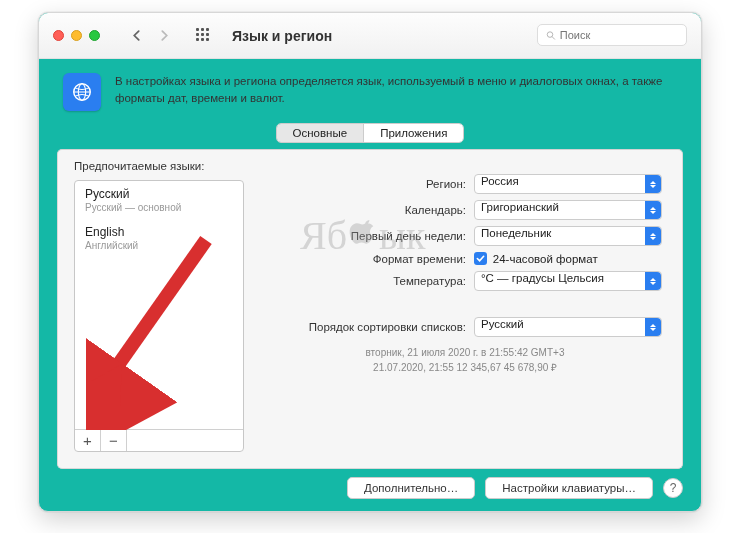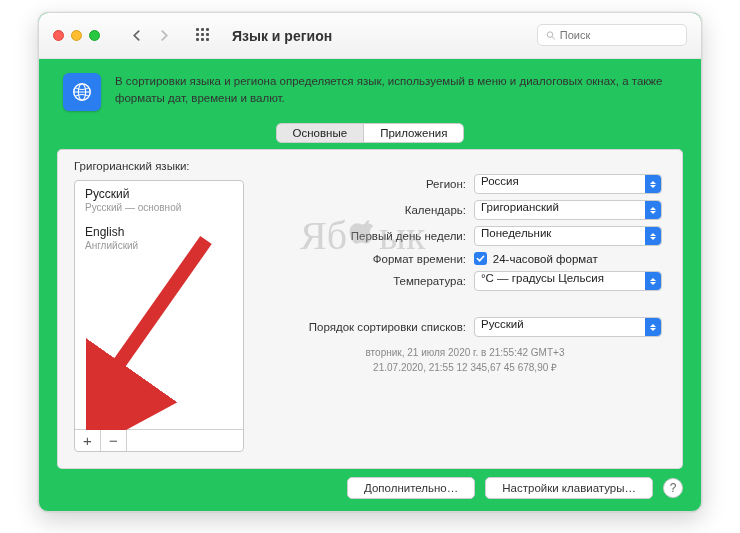--- a/index.html
+++ b/index.html
@@ -8,21 +8,21 @@
     background: #fff;
     font-family: -apple-system, "Helvetica Neue", Arial, sans-serif;
     font-size: 12px; color: #222;
     position: relative;
     overflow: hidden;
   }
   .window {
     position: absolute;
     left: 38px; top: 12px;
     width: 664px; height: 500px;
-    background: #22c55e;
+    background: #14b8a6;
     border: 1px solid #d7d7d7;
     border-radius: 10px;
     box-shadow: 0 8px 24px rgba(0,0,0,0.18), 0 0 0 1px rgba(0,0,0,0.04);
     overflow: hidden;
   }
   .toolbar {
     height: 46px;
     background: linear-gradient(#fdfdfd,#f1f1f1);
     border-bottom: 1px solid #e2e2e2;
     display: flex; align-items: center;
@@ -199,32 +199,32 @@
   <div class="info-row">
     <div class="flag">
       <svg viewBox="0 0 24 24">
           <circle cx="12" cy="12" r="9" fill="none" stroke="#fff" stroke-width="1.6"></circle>
           <ellipse cx="12" cy="12" rx="4" ry="9" fill="none" stroke="#fff" stroke-width="1.2"></ellipse>
           <line x1="3" y1="12" x2="21" y2="12" stroke="#fff" stroke-width="1.2"></line>
           <path d="M4.5 7.5 Q12 11 19.5 7.5" fill="none" stroke="#fff" stroke-width="1.2"></path>
           <path d="M4.5 16.5 Q12 13 19.5 16.5" fill="none" stroke="#fff" stroke-width="1.2"></path>
         </svg>
     </div>
-    <div class="info-text">В сортировки языка и региона определяется язык, используемый в меню и диалоговых окнах, а также форматы дат, времени и валют.</div>
+    <div class="info-text">В настройках языка и региона определяется язык, используемый в меню и диалоговых окнах, а также форматы дат, времени и валют.</div>
   </div>
 
   <div class="tabs">
     <div class="seg">
       <div class="sel">Основные</div>
       <div>Приложения</div>
     </div>
   </div>
 
   <div class="group">
-    <div class="lbl-pref">Григорианский языки:</div>
+    <div class="lbl-pref">Предпочитаемые языки:</div>
 
     <div class="langlist">
       <div class="langitem">
         <div class="nm">Русский</div>
         <div class="sub">Русский — основной</div>
       </div>
       <div class="langitem">
         <div class="nm">English</div>
         <div class="sub">Английский</div>
       </div>

